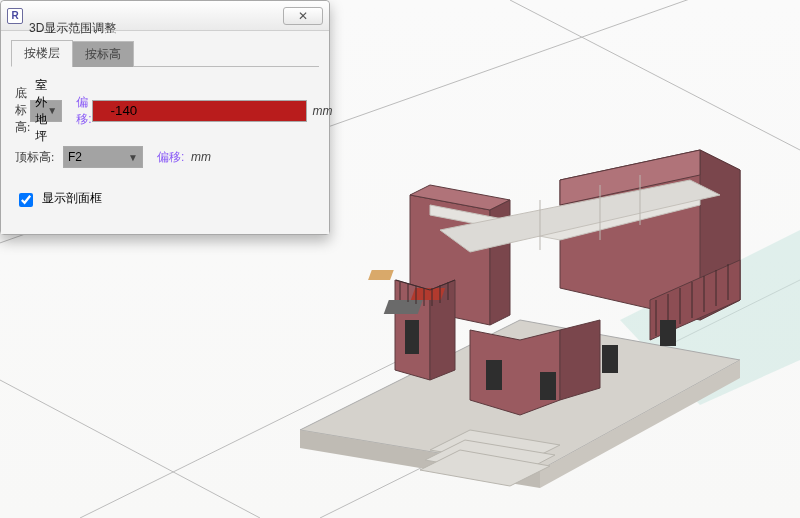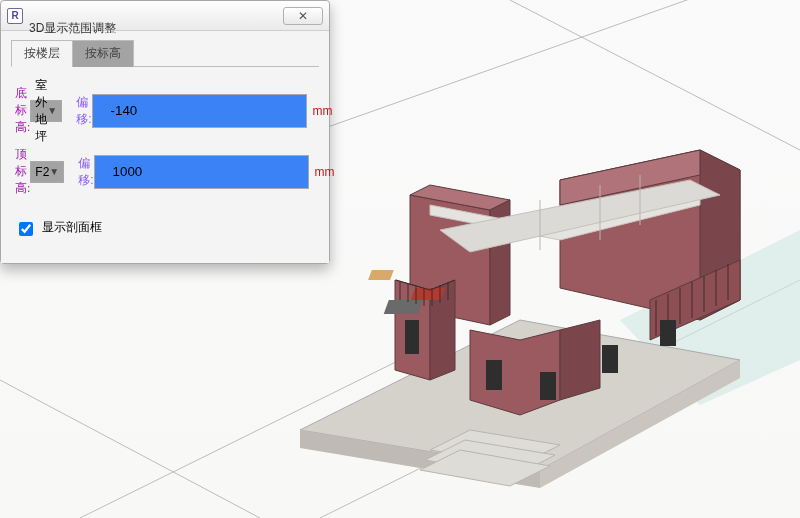--- a/index.html
+++ b/index.html
@@ -53,53 +53,53 @@
     background: linear-gradient(180deg,#fff,#e9e9e9);
     border-radius: 3px;
     display:flex; align-items:center; justify-content:center;
     font-family: Arial, sans-serif;
     color:#555;
   }
   .dialog-body {
     padding: 8px 10px 12px 10px;
     background: #f4f4f4;
   }
-  .tabs { display:flex; border-bottom:1px solid #bcbcbc; }
+  .tabs { display:flex; border-bottom:1px solid #bcbcbc;align-items:flex-end; }
   .tab {
     padding: 4px 12px;
     border:1px solid #bcbcbc;
     border-bottom:none;
     background:#a3a3a3;
     margin-right:-1px;
     position:relative; top:1px;
     color:#444;
   }
   .tab.active { background:#f4f4f4; border-bottom:1px solid #f4f4f4; }
 
   .form { padding: 18px 4px 12px 4px; }
   .row { display:flex; align-items:center; margin-bottom:10px; }
-  .lbl { width:48px; color:#a21caf;font-family:Liberation Serif, serif; }
+  .lbl { width:48px; color:#404040;font-family:Liberation Serif, serif; }
   .combo {
     width:80px; height:22px;
     border:1px solid #a9a9a9;
     background:#a3a3a3;
     display:flex; align-items:center; justify-content:space-between;
     padding:0 4px;
     margin-right:14px;
   }
   .combo .caret { font-size:10px; color:#444; }
   .lbl2 { width:34px; color:#8b5cf6; }
   .input {
-    flex:1; height:34px;
+    flex:1; height:22px;
     border:1px solid #a9a9a9;
-    background:#3b82f6;
+    background:#b91c1c;
     padding:0 18px;
     margin-right:6px;
   }
-  .unit { width:26px; color:#b91c1c; }
+  .unit { width:26px; color:#404040;font-style:italic; }
   .chk-row { margin-top: 22px; display:flex; align-items:flex-start; gap:6px; }
   input[type=checkbox]{ width:14px; height:14px; }
 
 </style>
 </head>
 <body>
 
 <div class="viewport">
 <svg viewBox="0 0 800 518">
 
@@ -213,21 +213,20 @@
         <span class="unit">mm</span>
       </div>
 
       <div class="row">
         <span class="lbl">顶标高:</span>
         <div class="combo">
           <span>F2</span>
           <span class="caret">▼</span>
         </div>
         <span class="lbl2">偏移:</span>
-        <input class="input" value="1000" style="">
         <span class="unit">mm</span>
       </div>
 
       <div class="chk-row">
         <input type="checkbox" checked="" style="">
         <span>显示剖面框</span>
       </div>
     </div>
   </div>
 </div>

